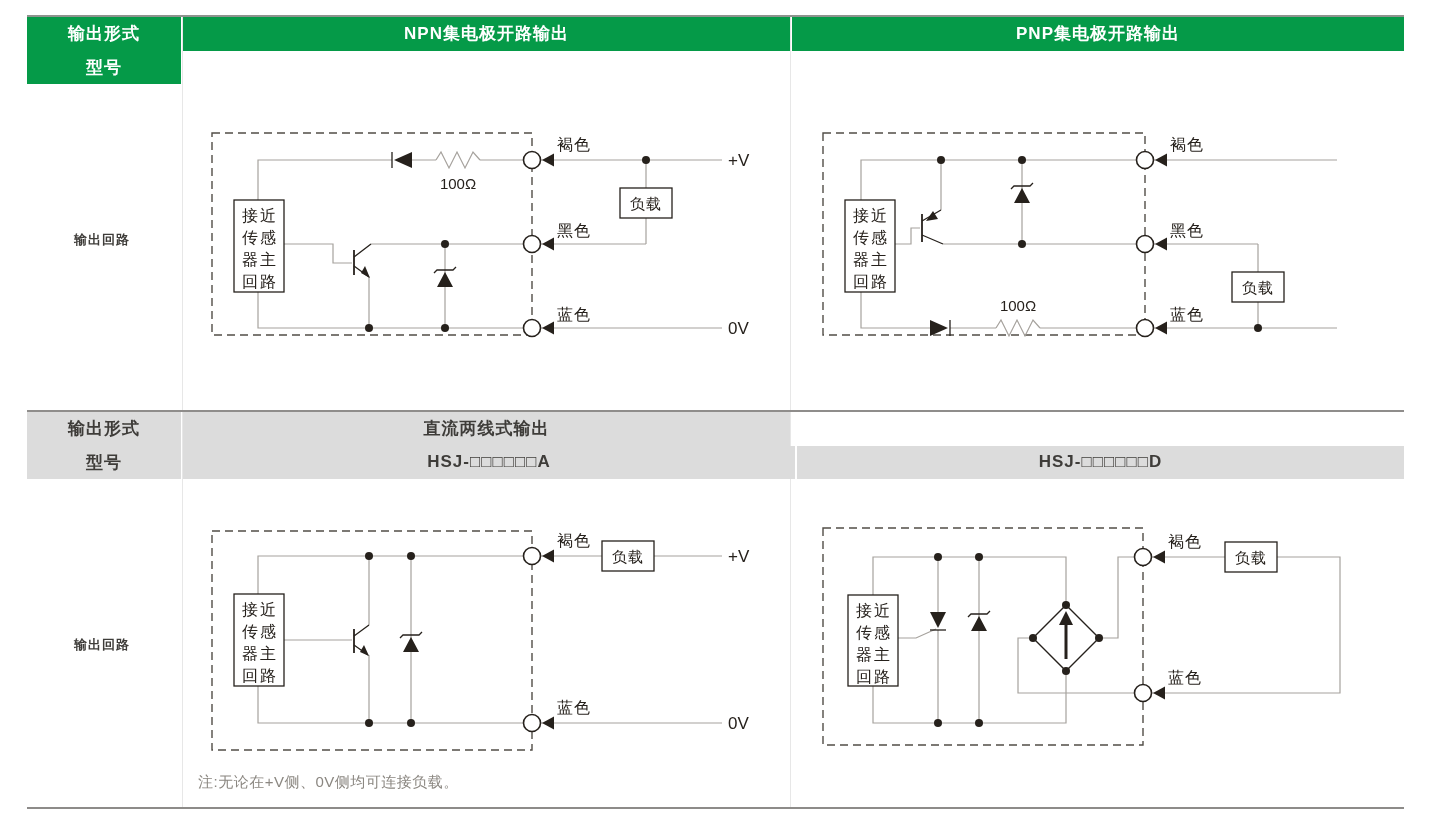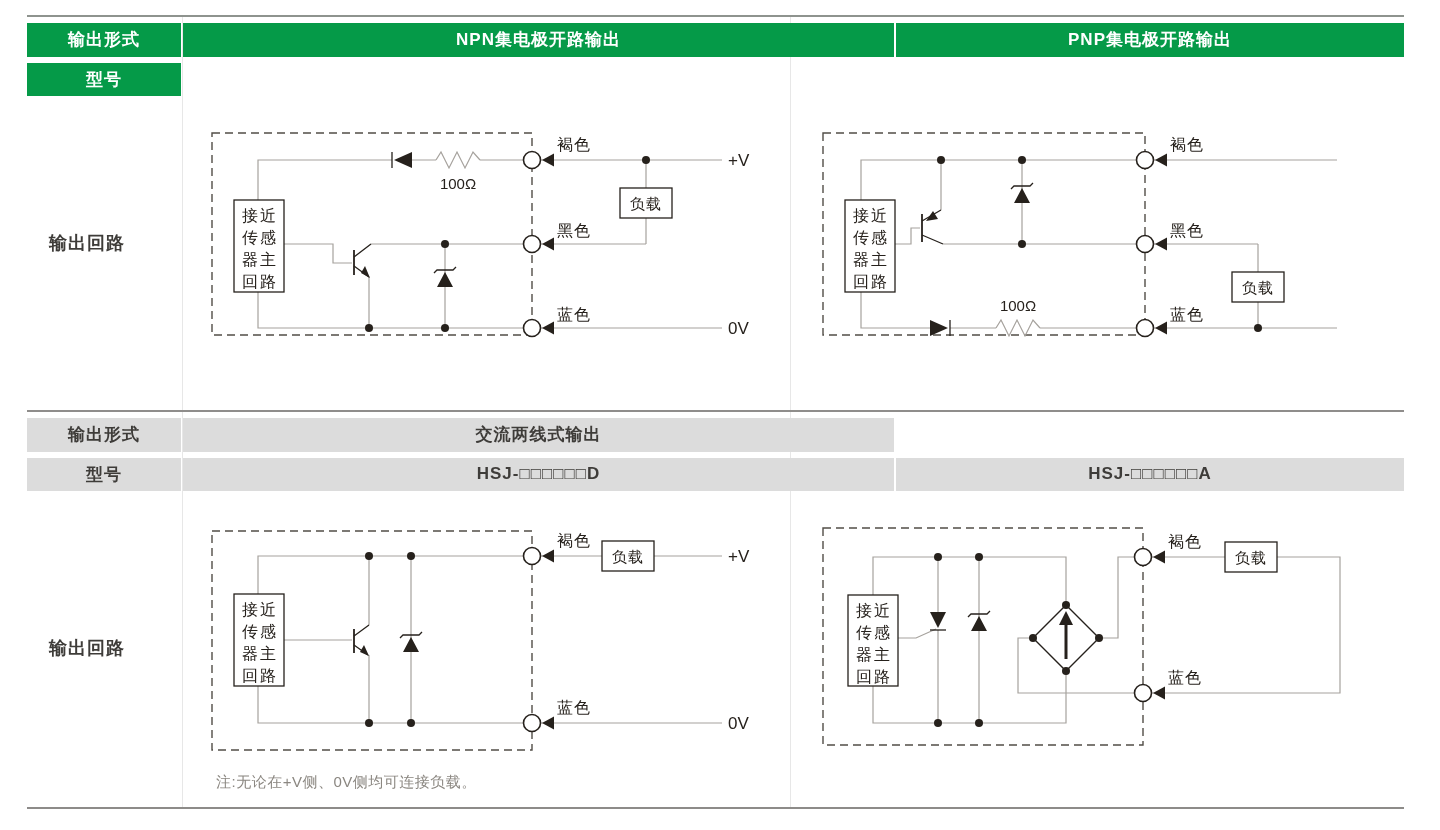--- a/index.html
+++ b/index.html
@@ -1,34 +1,34 @@
 <!DOCTYPE html>
 <html><head>
 <meta charset="utf-8">
 <style>
   html,body{margin:0;padding:0;background:#fff;}
   .sheet{position:relative;width:1440px;height:830px;background:#fff;overflow:hidden;
          font-family:"Liberation Sans","DejaVu Sans",sans-serif;}
   .vdivider{position:absolute;top:16px;height:792px;width:1px;background:#e7e7e7;}
   .sec{position:absolute;left:27px;width:1377px;}
   .sec-line{height:2px;}
-  .hrow{display:flex;gap:2px;margin-top:6px;}
-  .hrow + .hrow{margin-top:6px;}
+  .hrow{display:flex;gap:2px;margin-top:0;}
+  .hrow + .hrow{margin-top:0;}
   .hcell{display:flex;align-items:center;justify-content:center;
          font-size:17px;font-weight:bold;letter-spacing:1px;height:33.5px;}
   .c1{width:154px;}
-  .c2{width:711px;}
+  .c2{width:607px;}
   .c3{flex:1;text-align:right;}
   .sec-green .hcell{background:#059a48;color:#ffffff;}
   .sec-green .sec-line{background:#8e938e;}
   .sec-gray .hcell{background:#dcdcdc;color:#3e3c39;}
   .sec-gray .sec-line{background:#8f8d8b;}
-  .rowlabel{position:absolute;left:10px;width:154px;text-align:center;
-            font-size:18px;font-weight:bold;color:#3e3c39;letter-spacing:1px;}
-  .note{position:absolute;left:216px;top:773px;font-size:15px;color:#8b8781;letter-spacing:.5px;}
+  .rowlabel{position:absolute;left:25px;width:154px;text-align:center;
+            font-size:13px;font-weight:bold;color:#3e3c39;letter-spacing:1px;}
+  .note{position:absolute;left:198px;top:773px;font-size:15px;color:#8b8781;letter-spacing:.5px;}
   .bottomline{position:absolute;left:27px;top:807px;width:1377px;height:2px;background:#8d8b89;}
   svg.circuits{position:absolute;left:0;top:0;}
   .wire{stroke:#a6a29d;stroke-width:1.2;fill:none;}
   .dash{stroke:#524d47;stroke-width:1.4;fill:none;stroke-dasharray:8 5;}
   .sym{stroke:#26211c;stroke-width:1.3;fill:none;}
   .symbar{stroke:#26211c;stroke-width:1.8;fill:none;}
   .blk{fill:#26211c;stroke:none;}
   .box{fill:#ffffff;stroke:#26211c;stroke-width:1.3;}
   .term{fill:#ffffff;stroke:#26211c;stroke-width:1.6;}
   text{fill:#26211c;}
@@ -55,26 +55,26 @@
     </div>
     <div class="hrow">
       <div class="hcell c1">型号</div>
     </div>
   </div>
 
   <div class="sec sec-gray" style="top:410px">
     <div class="sec-line"></div>
     <div class="hrow">
       <div class="hcell c1">输出形式</div>
-      <div class="hcell c2">交流两线式输出</div>
+      <div class="hcell c2">直流两线式输出</div>
     </div>
     <div class="hrow">
       <div class="hcell c1">型号</div>
+      <div class="hcell c3">HSJ-□□□□□□A</div>
       <div class="hcell c2">HSJ-□□□□□□D</div>
-      <div class="hcell c3">HSJ-□□□□□□A</div>
     </div>
   </div>
 
   <div class="rowlabel" style="top:231px">输出回路</div>
   <div class="rowlabel" style="top:636px">输出回路</div>
 
   <svg class="circuits" width="1440" height="830" viewBox="0 0 1440 830">
 
     <g>
       <rect class="dash" x="212" y="133" width="320" height="202"></rect>

